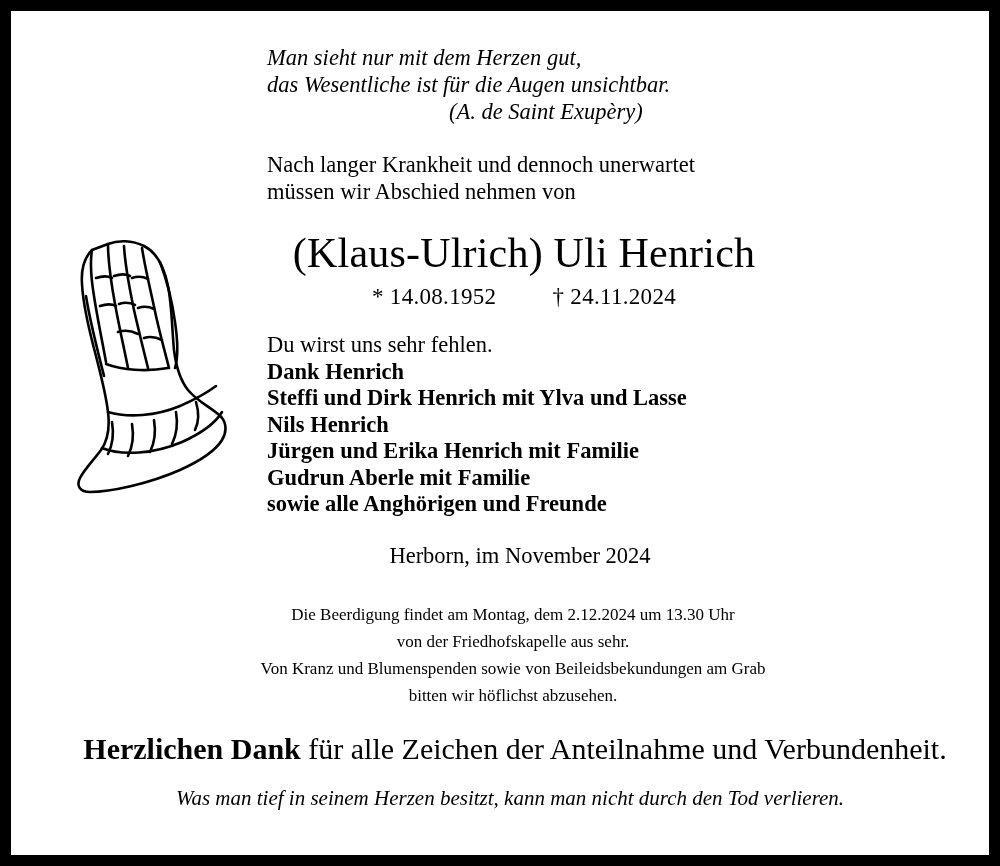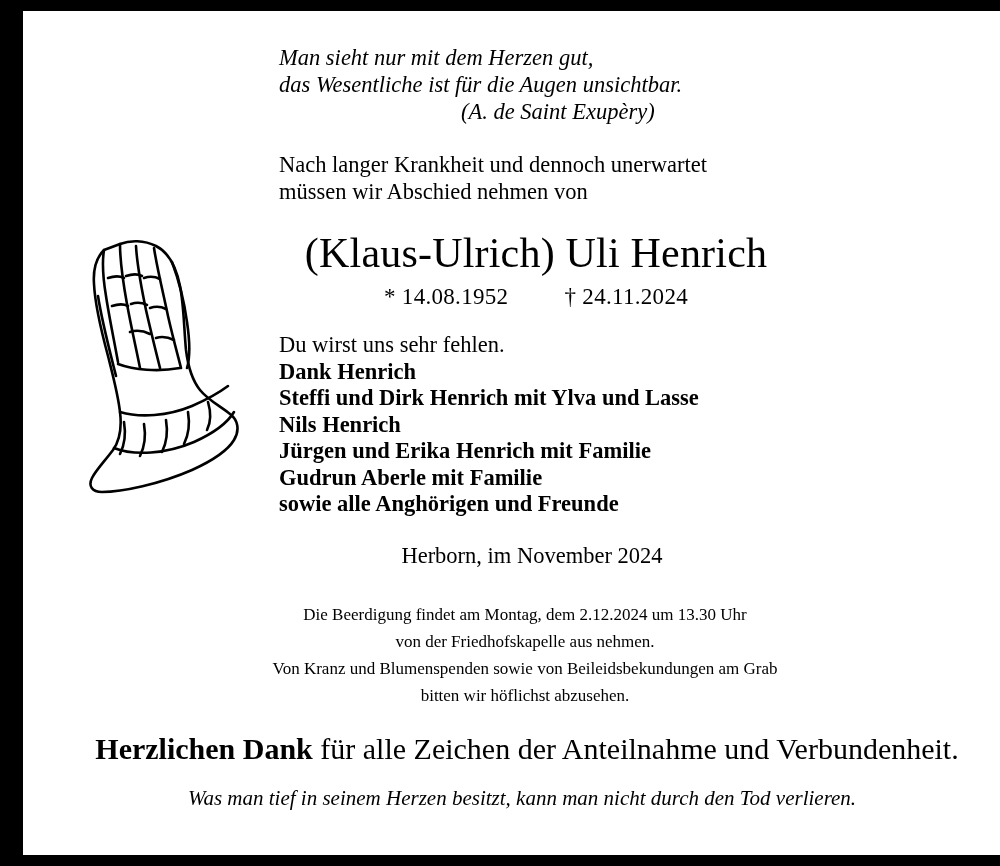--- a/index.html
+++ b/index.html
@@ -9,21 +9,21 @@
   body {
     width: 1000px;
     height: 866px;
     background: #000000;
     font-family: "Liberation Serif", serif;
     color: #000000;
     overflow: hidden;
   }
   .notice {
     position: absolute;
-    left: 23px;
+    left: 11px;
     top: 11px;
     width: 978px;
     height: 844px;
     background: #ffffff;
     box-sizing: border-box;
     overflow: hidden;
   }
   .praying-hands {
     position: absolute;
     left: 45px;
@@ -192,21 +192,21 @@
       <div class="m-bold">Nils Henrich</div>
       <div class="m-bold">Jürgen und Erika Henrich mit Familie</div>
       <div class="m-bold">Gudrun Aberle mit Familie</div>
       <div class="m-bold">sowie alle Anghörigen und Freunde</div>
     </div>
 
     <div class="place">Herborn, im November 2024</div>
 
     <div class="funeral">
       <div>Die Beerdigung findet am Montag, dem 2.12.2024 um 13.30 Uhr</div>
-      <div>von der Friedhofskapelle aus nehmen.</div>
+      <div>von der Friedhofskapelle aus sehr.</div>
       <div>Von Kranz und Blumenspenden sowie von Beileidsbekundungen am Grab</div>
       <div>bitten wir höflichst abzusehen.</div>
     </div>
 
     <div class="thanks">
       <b>Herzlichen Dank</b><span> für alle Zeichen der Anteilnahme und Verbundenheit.</span>
     </div>
 
     <div class="closing">Was man tief in seinem Herzen besitzt, kann man nicht durch den Tod verlieren.</div>
 

